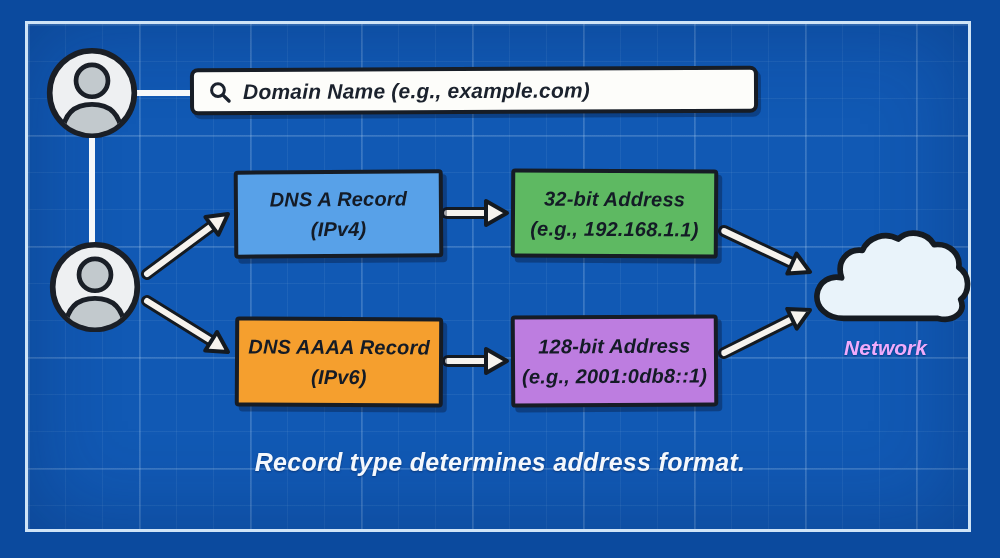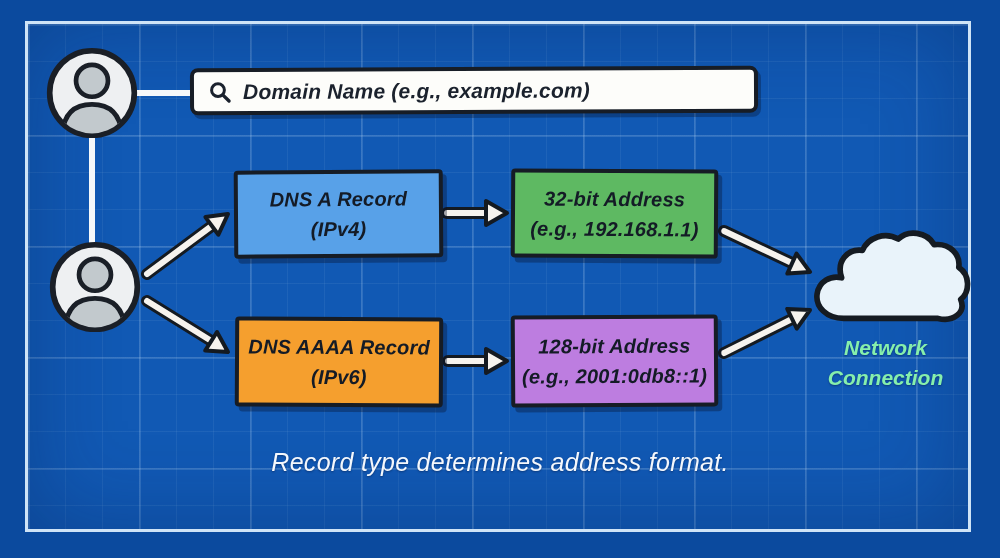--- a/index.html
+++ b/index.html
@@ -40,26 +40,26 @@
     box-shadow:4px 5px 0 rgba(5,16,38,0.34);letter-spacing:0.2px;
   }
   #node-dns-a   {left:234px;top:170px;width:209px;height:88px;background:#58a1e8;transform:rotate(-0.4deg);}
   #node-addr32  {left:511px;top:169px;width:207px;height:89px;background:#5eb962;transform:rotate(0.35deg);}
   #node-dns-aaaa{left:235px;top:317px;width:208px;height:90px;background:#f59f2e;transform:rotate(0.3deg);}
   #node-addr128 {left:511px;top:315px;width:207px;height:92px;background:#bd7de0;transform:rotate(-0.35deg);}
   .overlay{position:absolute;left:0;top:0;width:1000px;height:558px;pointer-events:none;}
   .cloud{position:absolute;left:802px;top:225px;width:170px;height:115px;}
   .cloud-label{
     position:absolute;left:788px;top:333px;width:195px;text-align:center;
-    color:#86efac;font-style:italic;font-weight:700;font-size:21px;line-height:1.45;
+    color:#f0abfc;font-style:italic;font-weight:700;font-size:21px;line-height:1.45;
     text-shadow:0 1px 2px rgba(4,20,55,0.45);
   }
   .caption{
     position:absolute;left:0;top:446px;width:1000px;text-align:center;
-    color:#f4f8fd;font-style:italic;font-weight:400;font-size:25px;line-height:1.3;
+    color:#f4f8fd;font-style:italic;font-weight:700;font-size:25px;line-height:1.3;
     letter-spacing:0.3px;text-shadow:0 1px 2px rgba(4,20,55,0.45);
   }
 </style>
 </head>
 <body>
 
 <div id="stage">
 
   <div class="frame"></div>
 
@@ -158,20 +158,19 @@
   <div class="node" id="node-addr128">
     <div>128-bit Address</div>
     <div>(e.g., 2001:0db8::1)</div>
   </div>
 
   <svg class="cloud" viewBox="0 0 180 120">
     <path d="M44 98 C 26 98 14 86 16 72 C 18 59 30 52 42 55 C 36 38 48 24 64 26 C 70 12 88 6 102 14 C 112 4 132 6 140 20 C 156 18 168 30 166 44 C 178 52 178 70 168 78 C 174 92 160 102 144 98 Z" fill="#e9f3fa" stroke="#151b22" stroke-width="6" stroke-linejoin="round"></path>
   </svg>
   <div class="cloud-label">
     <div>Network</div>
-    <div>Connection</div>
   </div>
 
   <div class="caption">
     <div>Record type determines address format.</div>
   </div>
 
 </div>
 
 </body></html>

